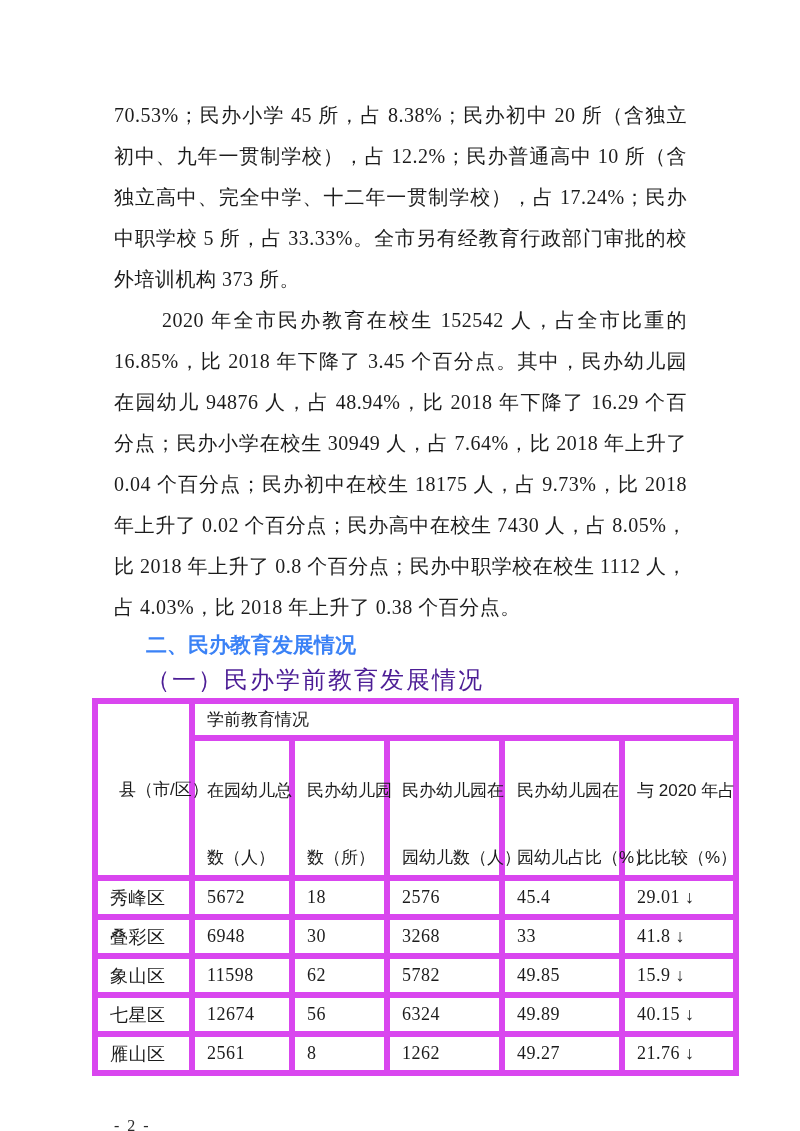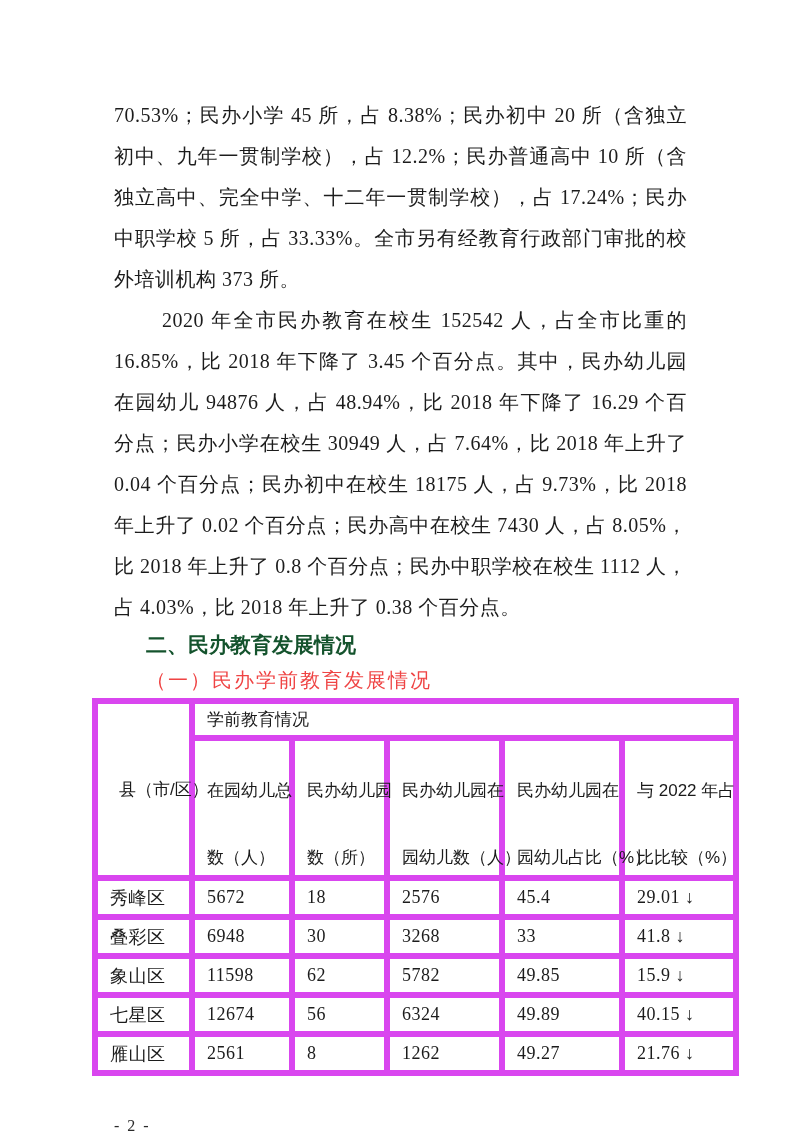--- a/index.html
+++ b/index.html
@@ -24,31 +24,31 @@
   }
   .body-text.indent { text-indent: 48px; }
 
   .section-heading {
     margin: 0;
     padding-left: 32px;
     font-family: "Liberation Sans", "DejaVu Sans", sans-serif;
     font-size: 21px;
     font-weight: bold;
     line-height: 34px;
-    color: #14532d;
+    color: #3b82f6;
   }
 
   .sub-heading {
     margin: 0;
     padding-left: 32px;
-    font-size: 20px;
+    font-size: 24px;
     font-weight: normal;
     line-height: 36px;
     letter-spacing: 2px;
-    color: #ef4444;
+    color: #4c1d95;
   }
 
   table.data-table {
     border-collapse: collapse;
     table-layout: fixed;
     width: 641px;
     margin-left: -22px;
     border: 2px solid #2d2d2d;
   }
   .data-table th, .data-table td {
@@ -122,21 +122,21 @@
         </th>
         <th>
           <div class="hl">民办幼儿园在</div>
           <div class="hl">园幼儿数（人）</div>
         </th>
         <th>
           <div class="hl">民办幼儿园在</div>
           <div class="hl">园幼儿占比（%）</div>
         </th>
         <th>
-          <div class="hl">与 2022 年占</div>
+          <div class="hl">与 2020 年占</div>
           <div class="hl">比比较（%）</div>
         </th>
       </tr>
 
       <tr class="data-row">
         <td>秀峰区</td>
         <td>5672</td>
         <td>18</td>
         <td>2576</td>
         <td>45.4</td>

